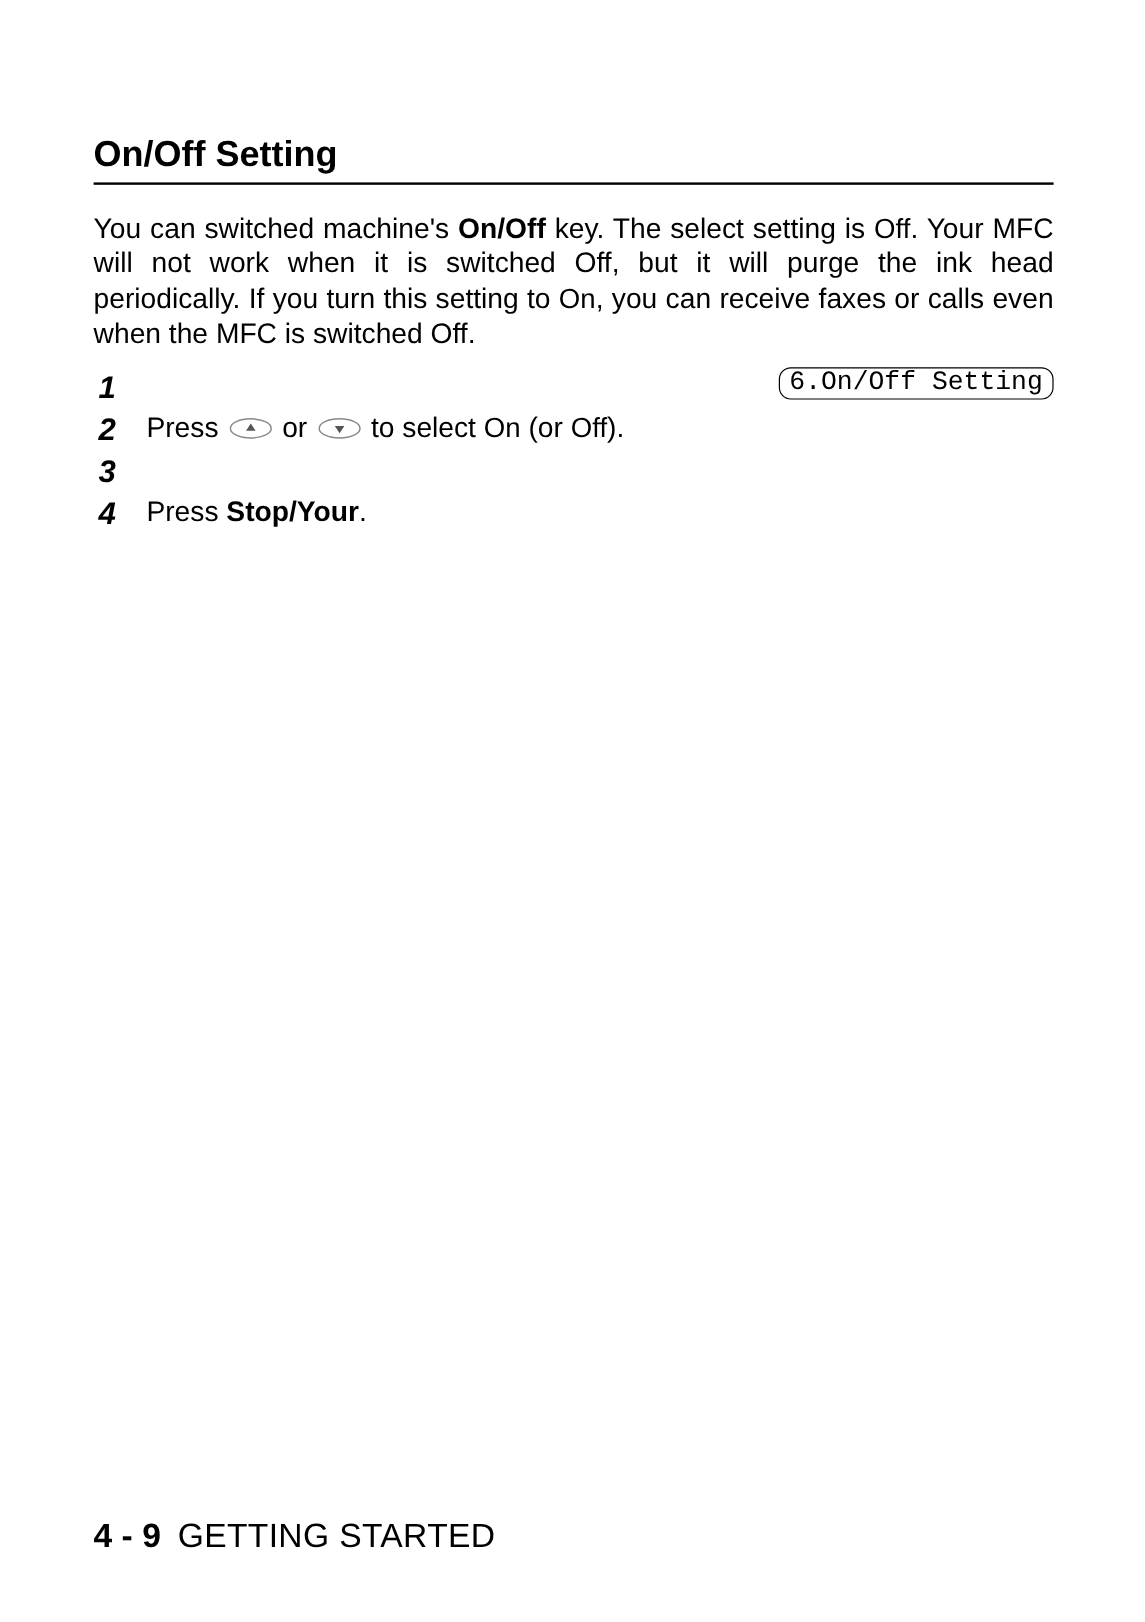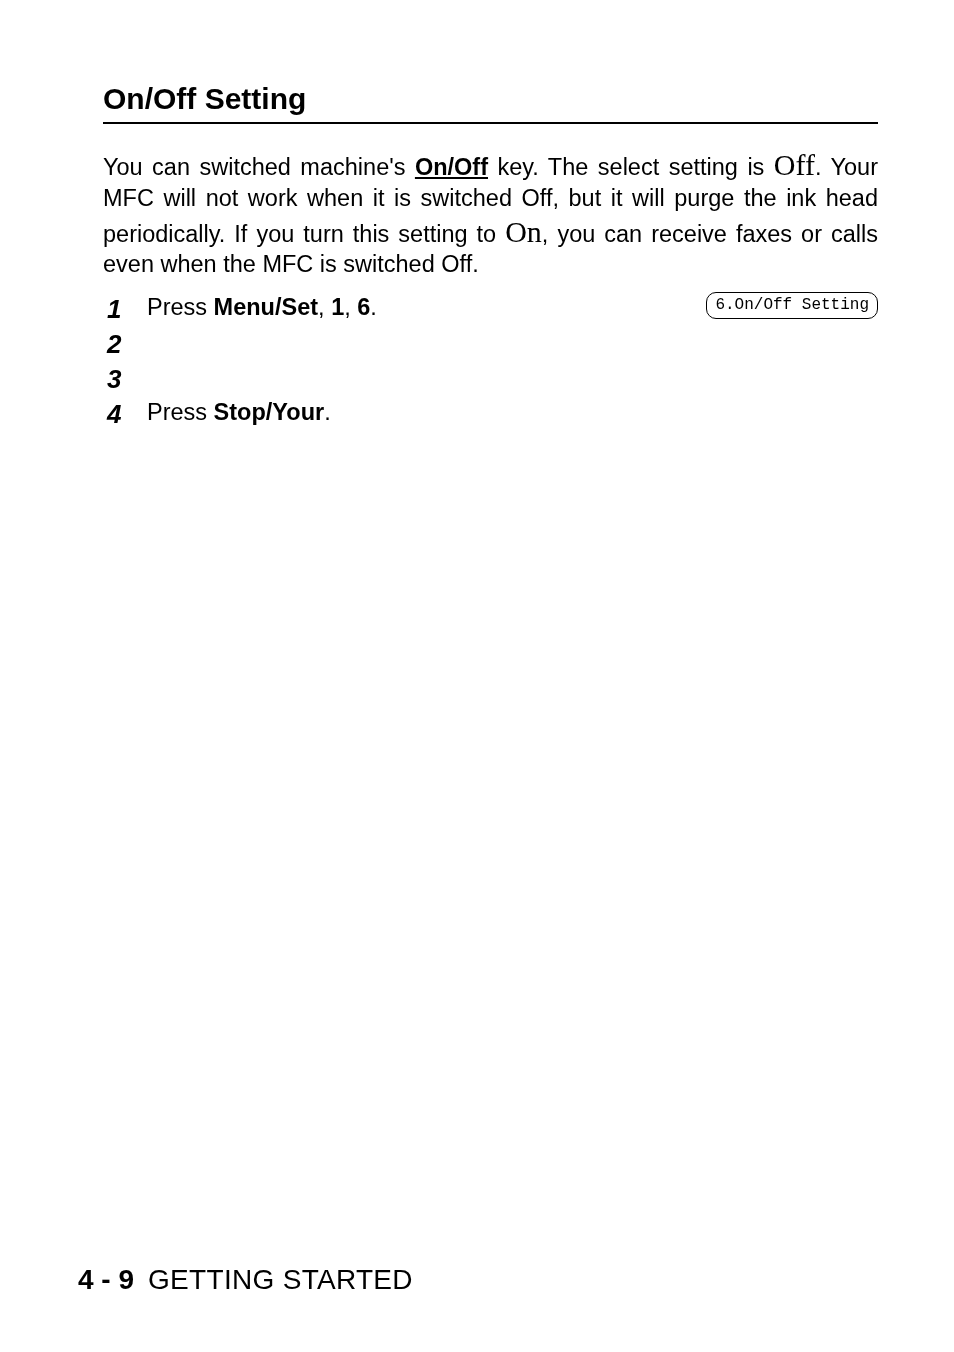--- a/index.html
+++ b/index.html
@@ -5,40 +5,39 @@
   * { margin: 0; padding: 0; box-sizing: border-box; }
   body {
     font-family: Arial, Helvetica, sans-serif;
     width: 954px;
     height: 1352px;
     position: relative;
     background: #fff;
     color: #000;
   }
   .page {
-    padding: 82px 76px 0 78px;
-    margin-left: 25px;
+    padding: 112px 76px 0 78px;
   }
   .heading {
     font-size: 30px;
     font-weight: bold;
     border-bottom: 2px solid #000;
     padding-bottom: 6px;
     margin-bottom: 22px;
   }
   .intro {
     font-size: 23.5px;
     line-height: 1.25;
     text-align: justify;
     margin-bottom: 12px;
   }
-  .intro .bold { font-weight: bold; text-decoration: underline; }
+  .intro .bold { font-weight: bold; }
   .mono {
-    font-family: Liberation Serif, serif;
-    font-size: 30px;
+    font-family: Liberation Sans, sans-serif;
+    font-size: 23px;
   }
   .steps {
     position: relative;
   }
   .step-row {
     display: flex;
     align-items: flex-start;
     font-size: 23.5px;
     line-height: 1.35;
   }
@@ -58,21 +57,21 @@
     max-width: 400px;
   }
   .lcd-box {
     position: absolute;
     top: 0;
     right: 0;
     border: 1.5px solid #000;
     border-radius: 10px;
     padding: 0 8px;
     font-family: "Courier New", Courier, monospace;
-    font-size: 16px;
+    font-size: 22px;
     line-height: 26px;
     height: 27px;
     display: flex;
     align-items: center;
   }
   .arrow-btn {
     display: inline-block;
     vertical-align: middle;
     margin: 0 2px;
   }
@@ -98,27 +97,33 @@
   <p class="intro">
     <span>You can switched machine's </span><span class="bold">On/Off</span><span> key. The select setting is </span><span class="mono">Off</span><span>. Your MFC will not work when it is switched Off, but it will purge the ink head periodically. If you turn this setting to </span><span class="mono">On</span><span>, you can receive faxes or calls even when the MFC is switched Off.</span>
   </p>
 
   <div class="steps">
 
     <div class="lcd-box">6.On/Off Setting</div>
 
     <div class="step-row">
       <div class="step-num">1</div>
-      <div class="step-body">
-        <span>Press </span><span class="bold">Menu/Set</span><span>, </span><span class="bold">1</span><span>, </span><span class="bold">6</span><span>.</span>
-      </div>
     </div>
 
     <div class="step-row">
       <div class="step-num">2</div>
+      <div class="step-body">
+        <span>Press </span><span class="arrow-btn"><svg width="36" height="18" viewBox="0 0 36 18">
+              <ellipse cx="18" cy="9" rx="17" ry="8" fill="none" stroke="#888" stroke-width="1.2"></ellipse>
+              <path d="M18 5 L14 11 L22 11 Z" fill="#555"></path>
+            </svg></span><span> or </span><span class="arrow-btn"><svg width="36" height="18" viewBox="0 0 36 18">
+              <ellipse cx="18" cy="9" rx="17" ry="8" fill="none" stroke="#888" stroke-width="1.2"></ellipse>
+              <path d="M18 13 L14 7 L22 7 Z" fill="#555"></path>
+            </svg></span><span> to select </span><span class="mono">On</span><span> (or </span><span class="mono">Off</span><span>).</span>
+      </div>
     </div>
 
     <div class="step-row">
       <div class="step-num">3</div>
     </div>
 
     <div class="step-row">
       <div class="step-num">4</div>
       <div class="step-body">
         <span>Press </span><span class="bold">Stop/Your</span><span>.</span>

